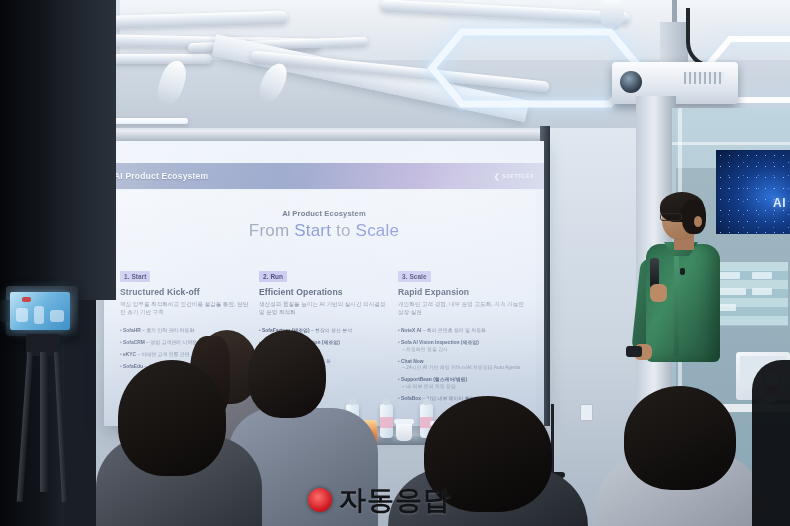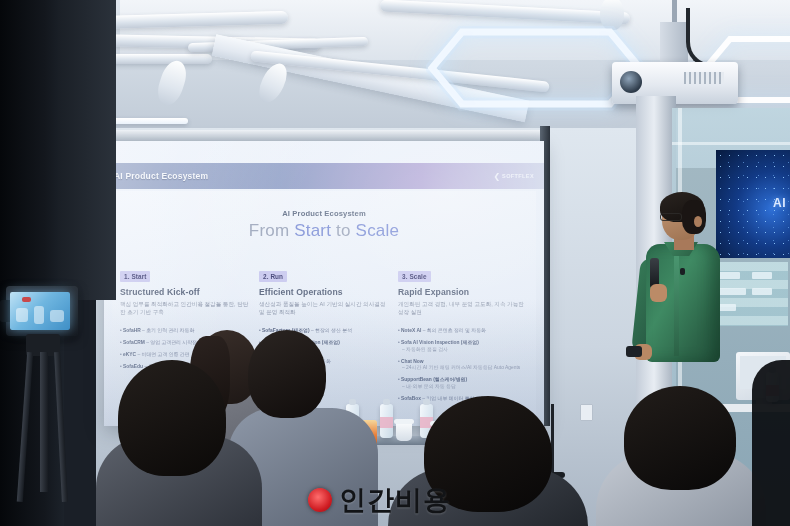--- a/index.html
+++ b/index.html
@@ -78,21 +78,21 @@
     background:linear-gradient(90deg,#c3ccd8,#e8edf3 45%,#9fabb9);
   }
 
   
   .glasswall{
     position:absolute;left:672px;top:108px;width:118px;height:418px;
     background:linear-gradient(180deg,rgba(190,214,224,.85),rgba(150,180,196,.9));
   }
   .glass-mullion{position:absolute;background:rgba(250,253,255,.55);}
   .ai-poster{
-    position:absolute;left:716px;top:150px;width:74px;height:108px;
+    position:absolute;left:716px;top:150px;width:74px;height:84px;
     background:radial-gradient(ellipse at 75% 55%,#2e6fd6 0%,#123a86 45%,#071b3f 100%);
     overflow:hidden;
   }
   .ai-poster .dotfield{
     position:absolute;inset:0;
     background-image:
       radial-gradient(circle,rgba(150,205,255,.9) 0.6px,transparent 0.8px),
       radial-gradient(circle,rgba(110,170,240,.65) 0.5px,transparent 0.7px);
     background-size:9px 11px,15px 13px;
     background-position:0 0,5px 6px;
@@ -475,16 +475,16 @@
     <div class="blob" style="left:24px;top:14px;width:10px;height:18px;"></div>
     <div class="blob" style="left:40px;top:18px;width:14px;height:12px;"></div>
   </div>
   <div class="tripod-head"></div>
   <div class="tripod" style="left:40px;top:352px;width:8px;height:140px;"></div>
   <div class="tripod" style="left:22px;top:352px;width:6px;height:150px;transform:rotate(4deg);"></div>
   <div class="tripod" style="left:58px;top:352px;width:6px;height:150px;transform:rotate(-3deg);"></div>
 
   <div class="watermark">
     <div class="wm-dot"></div>
-    <div class="wm-text">인간비용</div>
+    <div class="wm-text">자동응답</div>
   </div>
 
 </div>
 
 </body></html>

